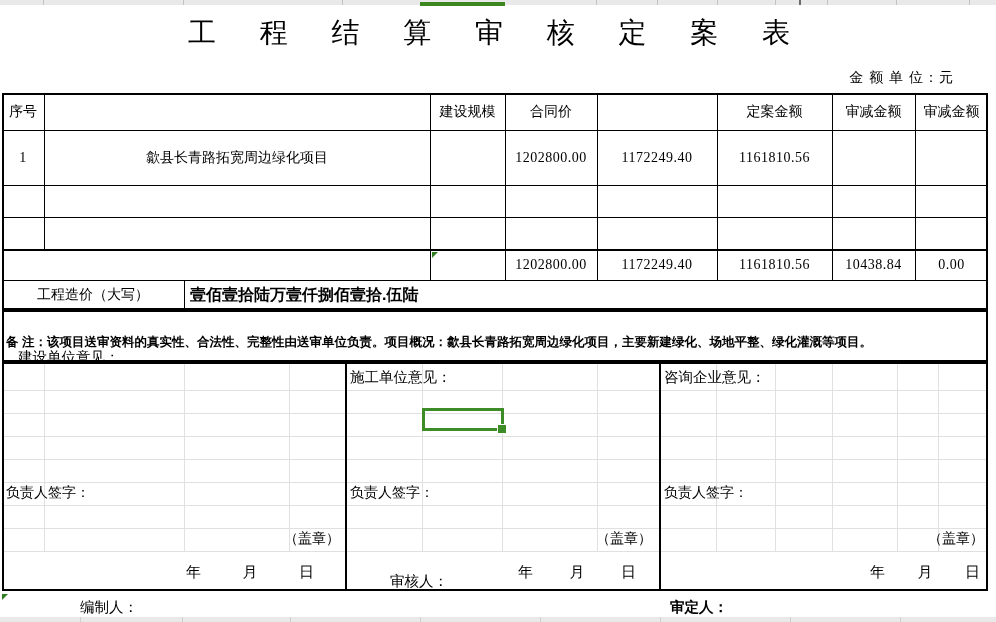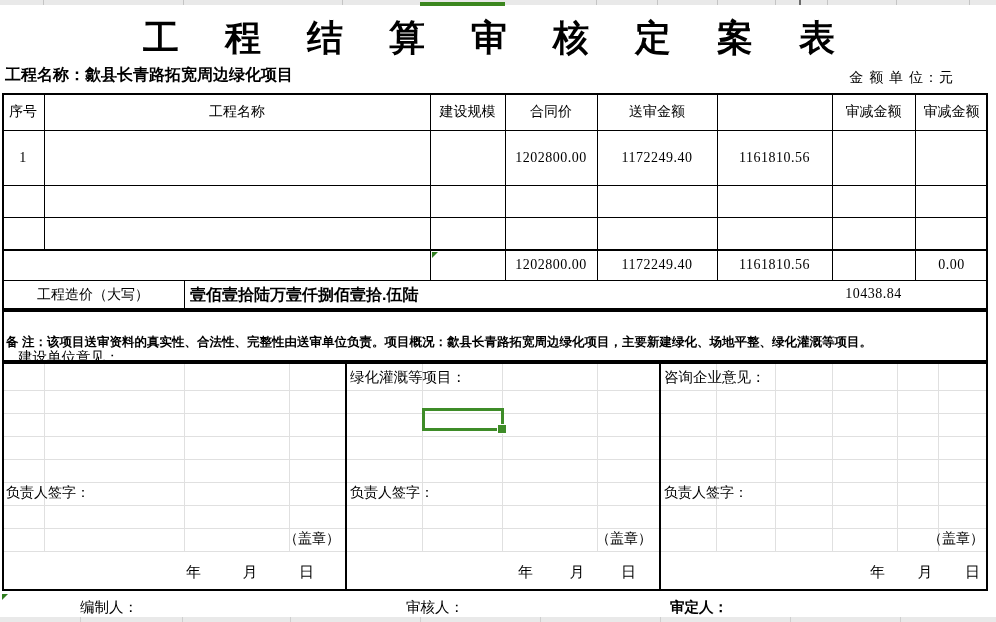--- a/index.html
+++ b/index.html
@@ -12,21 +12,21 @@
   .strip-sep.b{top:617px;background:#cfcfcf;}
   .dark-tick{position:absolute;width:2px;height:5px;background:#6b6b6b;top:0;}
   .green-bar{position:absolute;background:#3c871f;}
   
   .ln{position:absolute;background:#000;}
   .rect2{position:absolute;border:2px solid #000;box-sizing:border-box;background:transparent;}
   
   .gl{position:absolute;background:#e0e0e0;}
   
   .title{position:absolute;left:0;top:14px;width:996px;text-align:center;
-         font-size:36px;font-weight:bold;letter-spacing:18px;}
+         font-size:28px;font-weight:normal;letter-spacing:18px;}
   .cell{position:absolute;display:flex;align-items:center;justify-content:center;
         font-size:14px;box-sizing:border-box;}
   .num{font-family:"Liberation Serif",serif;letter-spacing:0.5px;}
   .left{justify-content:flex-start;}
   .lbl{position:absolute;font-size:14.5px;}
   .seal{position:absolute;width:140px;text-align:right;font-size:14px;}
   .ymd{position:absolute;display:flex;justify-content:space-between;font-size:15px;}
   .tri{position:absolute;width:0;height:0;border-top:6px solid #2f7d1f;border-right:6px solid transparent;}
   .sel{position:absolute;left:422px;top:408px;width:82px;height:23px;
        border:3px solid #3e8c28;box-sizing:border-box;}
@@ -46,67 +46,66 @@
   <div class="strip-sep" style="left:657px;"></div>
   <div class="strip-sep" style="left:717px;"></div>
   <div class="strip-sep" style="left:775px;"></div>
   <div class="strip-sep" style="left:827px;"></div>
   <div class="strip-sep" style="left:896px;"></div>
   <div class="strip-sep" style="left:969px;"></div>
   <div class="dark-tick" style="left:799px;"></div>
   <div class="green-bar" style="left:420px;top:2px;width:85px;height:4px;"></div>
 
   <div class="title">工 程 结 算 审 核 定 案 表</div>
-  <div class="abs" style="left:5px;top:65px;font-size:16px;font-weight:bold;">工程名称：歙县长青路拓宽周边绿化项目</div>
   <div class="abs" style="right:42px;top:69px;font-size:14px;letter-spacing:1px;">金 额 单 位：元</div>
 
   <div class="rect2" style="left:2px;top:93px;width:986px;height:217px;"></div>
 
   <div class="ln" style="left:2px;top:130px;width:986px;height:1px;"></div>
   <div class="ln" style="left:2px;top:185px;width:986px;height:1px;"></div>
   <div class="ln" style="left:2px;top:217px;width:986px;height:1px;"></div>
   <div class="ln" style="left:2px;top:249px;width:986px;height:2px;"></div>
   <div class="ln" style="left:2px;top:280px;width:986px;height:1px;"></div>
 
   <div class="ln" style="left:44px;top:93px;width:1px;height:157px;"></div>
   <div class="ln" style="left:430px;top:93px;width:1px;height:187px;"></div>
   <div class="ln" style="left:505px;top:93px;width:1px;height:187px;"></div>
   <div class="ln" style="left:597px;top:93px;width:1px;height:187px;"></div>
   <div class="ln" style="left:717px;top:93px;width:1px;height:187px;"></div>
   <div class="ln" style="left:832px;top:93px;width:1px;height:187px;"></div>
   <div class="ln" style="left:915px;top:93px;width:1px;height:187px;"></div>
   <div class="ln" style="left:184px;top:280px;width:1px;height:30px;"></div>
 
   <div class="cell" style="left:2px;top:93px;width:42px;height:37px;">序号</div>
-  <div class="cell" style="left:44px;top:93px;width:386px;height:37px;">工程名称</div>
   <div class="cell" style="left:430px;top:93px;width:75px;height:37px;">建设规模</div>
   <div class="cell" style="left:505px;top:93px;width:92px;height:37px;">合同价</div>
-  <div class="cell" style="left:597px;top:93px;width:120px;height:37px;">送审金额</div>
+  <div class="cell" style="left:717px;top:93px;width:115px;height:37px;">定案金额</div>
   <div class="cell" style="left:832px;top:93px;width:83px;height:37px;">审减金额</div>
   <div class="cell" style="left:915px;top:93px;width:73px;height:37px;">审减金额</div>
 
   <div class="cell num" style="left:2px;top:130px;width:42px;height:55px;">1</div>
+  <div class="cell" style="left:44px;top:130px;width:386px;height:55px;">歙县长青路拓宽周边绿化项目</div>
   <div class="cell" style="left:430px;top:130px;width:75px;height:55px;"></div>
   <div class="cell num" style="left:505px;top:130px;width:92px;height:55px;">1202800.00</div>
   <div class="cell num" style="left:597px;top:130px;width:120px;height:55px;">1172249.40</div>
   <div class="cell num" style="left:717px;top:130px;width:115px;height:55px;">1161810.56</div>
   <div class="cell num" style="left:832px;top:130px;width:83px;height:55px;"></div>
   <div class="cell num" style="left:915px;top:130px;width:73px;height:55px;"></div>
 
   <div class="cell" style="left:2px;top:185px;width:42px;height:32px;"></div>
   <div class="cell" style="left:44px;top:185px;width:386px;height:32px;"></div>
   <div class="cell" style="left:2px;top:217px;width:42px;height:33px;"></div>
   <div class="cell" style="left:44px;top:217px;width:386px;height:33px;"></div>
 
   <div class="cell" style="left:430px;top:250px;width:75px;height:30px;"></div>
   <div class="tri" style="left:432px;top:252px;"></div>
   <div class="cell num" style="left:505px;top:250px;width:92px;height:30px;">1202800.00</div>
   <div class="cell num" style="left:597px;top:250px;width:120px;height:30px;">1172249.40</div>
   <div class="cell num" style="left:717px;top:250px;width:115px;height:30px;">1161810.56</div>
-  <div class="cell num" style="left:832px;top:250px;width:83px;height:30px;margin-top:29px;">10438.84</div>
+  <div class="cell num" style="left:832px;top:250px;width:83px;height:30px;">10438.84</div>
   <div class="cell num" style="left:915px;top:250px;width:73px;height:30px;">0.00</div>
 
   <div class="cell" style="left:2px;top:280px;width:182px;height:30px;">工程造价（大写）</div>
   <div class="cell left" style="left:184px;top:280px;width:804px;height:30px;padding-left:6px;font-size:16px;font-weight:bold;">壹佰壹拾陆万壹仟捌佰壹拾.伍陆</div>
 
   <div class="rect2" style="left:2px;top:310px;width:986px;height:52px;"></div>
   <div class="abs" style="left:6px;top:334px;width:978px;font-size:12.5px;font-weight:bold;white-space:nowrap;"><span>备  注：</span><span>该项目送审资料的真实性、合法性、完整性由送审单位负责。项目概况：歙县长青路拓宽周边绿化项目，主要新建绿化、场地平整、绿化灌溉等项目。</span></div>
 
   <div class="rect2" style="left:2px;top:362px;width:986px;height:229px;"></div>
 
@@ -127,21 +126,21 @@
   <div class="gl" style="left:716px;top:364px;width:1px;height:187px;"></div>
   <div class="gl" style="left:775px;top:364px;width:1px;height:187px;"></div>
   <div class="gl" style="left:832px;top:364px;width:1px;height:187px;"></div>
   <div class="gl" style="left:897px;top:364px;width:1px;height:187px;"></div>
   <div class="gl" style="left:938px;top:364px;width:1px;height:187px;"></div>
 
   <div class="ln" style="left:345px;top:362px;width:2px;height:229px;"></div>
   <div class="ln" style="left:659px;top:362px;width:2px;height:229px;"></div>
 
   <div class="lbl" style="left:6px;top:348px;margin-left:12px;">建设单位意见：</div>
-  <div class="lbl" style="left:350px;top:368px;">绿化灌溉等项目：</div>
+  <div class="lbl" style="left:350px;top:368px;">施工单位意见：</div>
   <div class="lbl" style="left:664px;top:368px;">咨询企业意见：</div>
 
   <div class="sel">
     <div class="handle"></div>
   </div>
 
   <div class="lbl" style="left:6px;top:484px;font-size:14px;">负责人签字：</div>
   <div class="lbl" style="left:350px;top:484px;font-size:14px;">负责人签字：</div>
   <div class="lbl" style="left:664px;top:484px;font-size:14px;">负责人签字：</div>
 
@@ -160,21 +159,21 @@
     <span>日</span>
   </div>
   <div class="ymd" style="left:870px;top:563px;width:110px;">
     <span>年</span>
     <span>月</span>
     <span>日</span>
   </div>
 
   <div class="tri" style="left:2px;top:594px;"></div>
   <div class="lbl" style="left:80px;top:598px;">编制人：</div>
-  <div class="lbl" style="left:390px;top:598px;margin-left:16px;">审核人：</div>
+  <div class="lbl" style="left:390px;top:572px;">审核人：</div>
   <div class="lbl" style="left:670px;top:598px;font-weight:bold;">审定人：</div>
 
   <div class="strip" style="top:617px;"></div>
   <div class="strip-sep b" style="left:80px;"></div>
   <div class="strip-sep b" style="left:182px;"></div>
   <div class="strip-sep b" style="left:290px;"></div>
   <div class="strip-sep b" style="left:420px;"></div>
   <div class="strip-sep b" style="left:540px;"></div>
   <div class="strip-sep b" style="left:660px;"></div>
   <div class="strip-sep b" style="left:790px;"></div>

